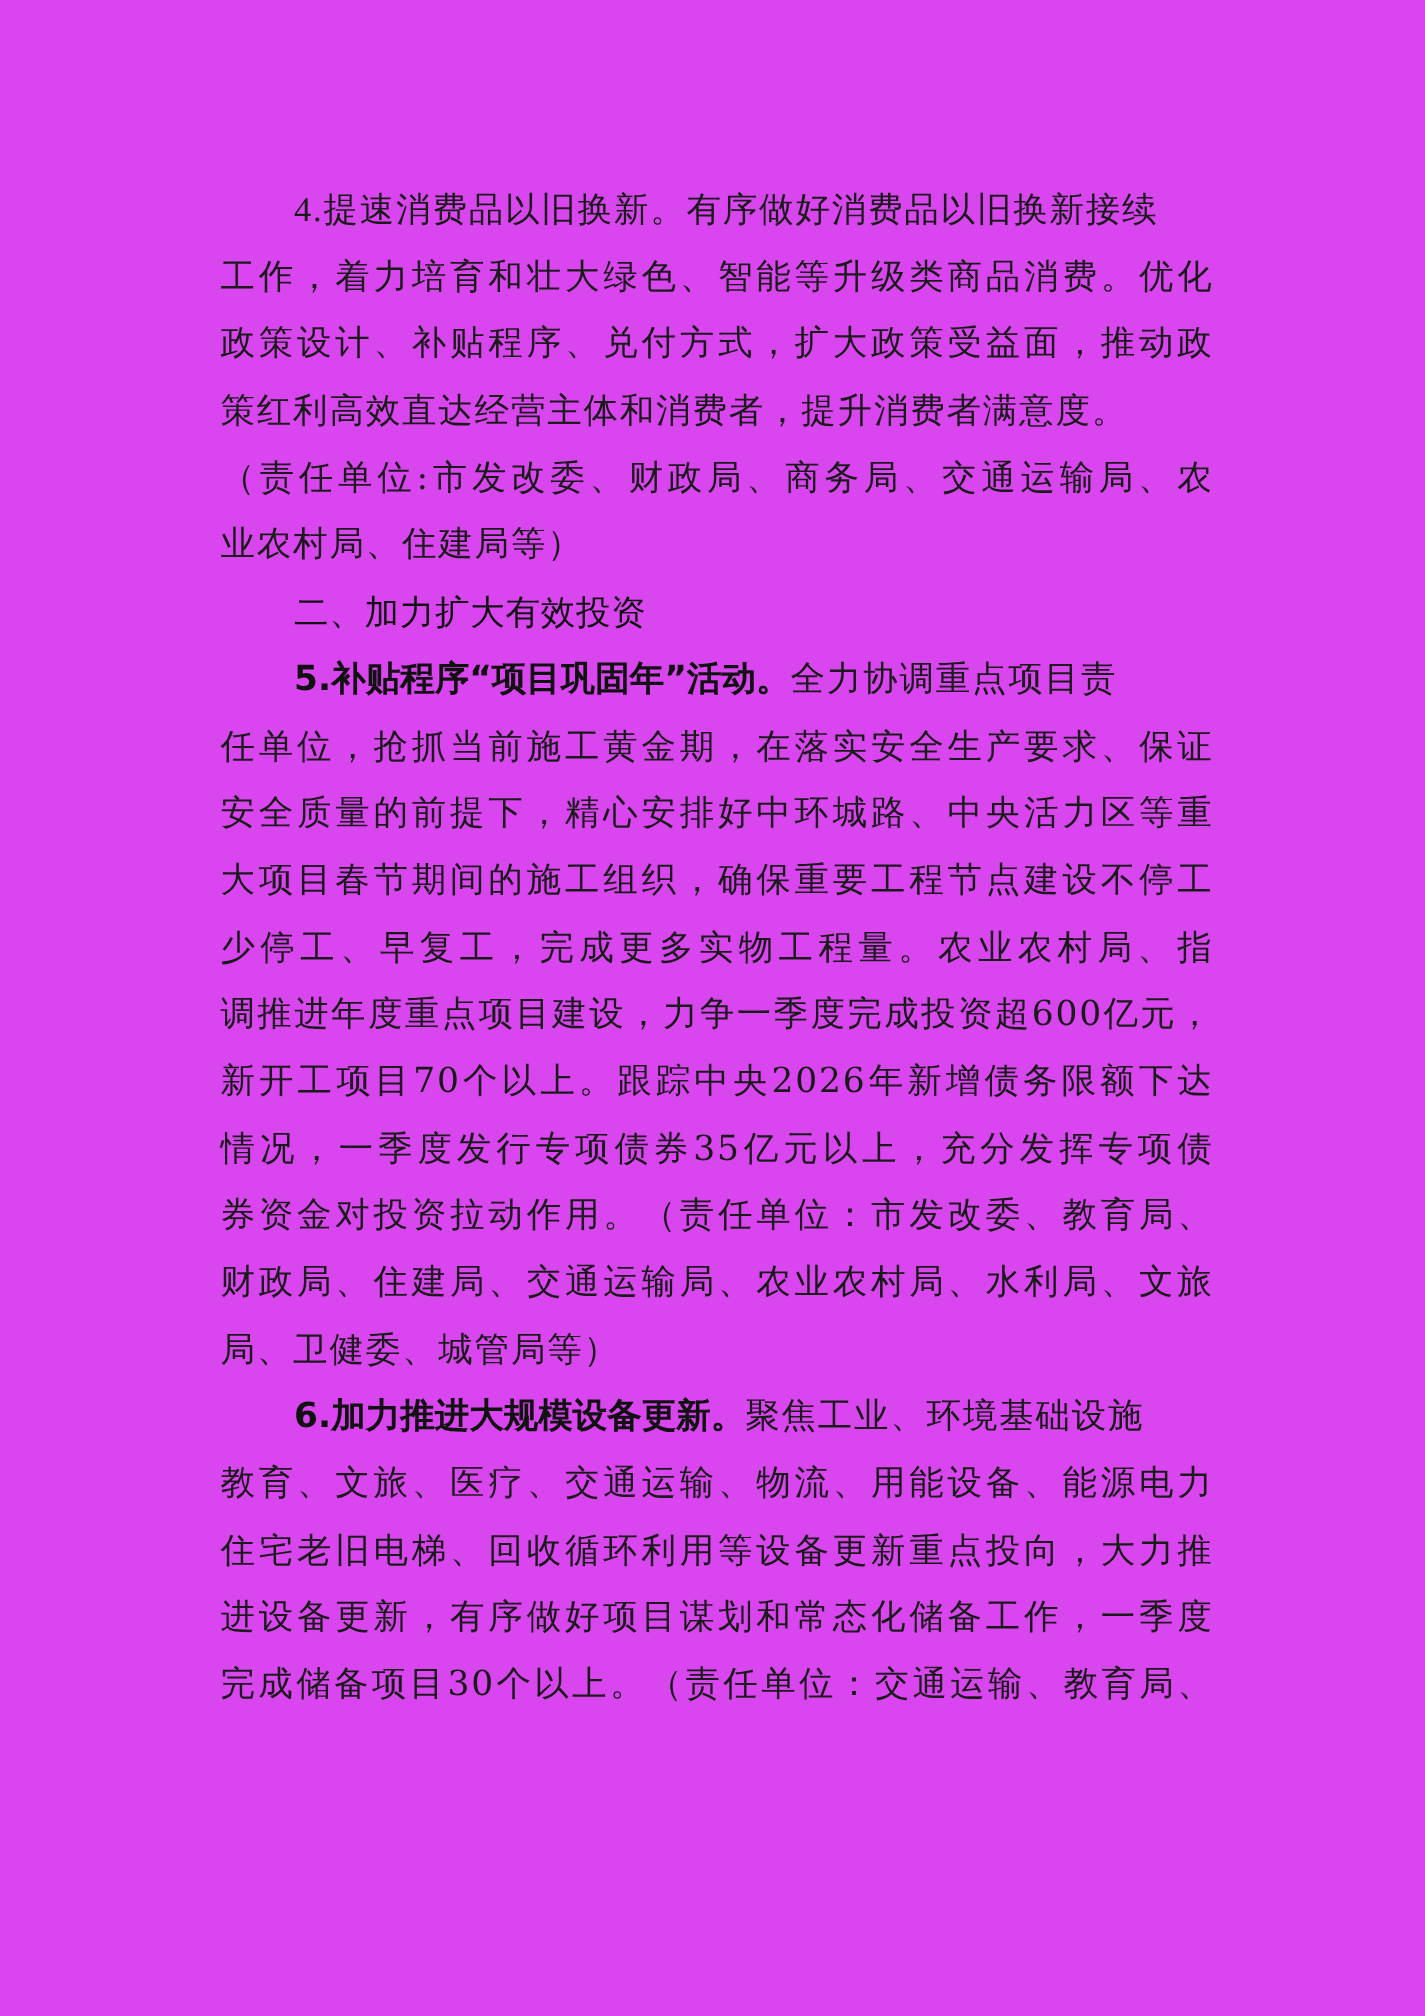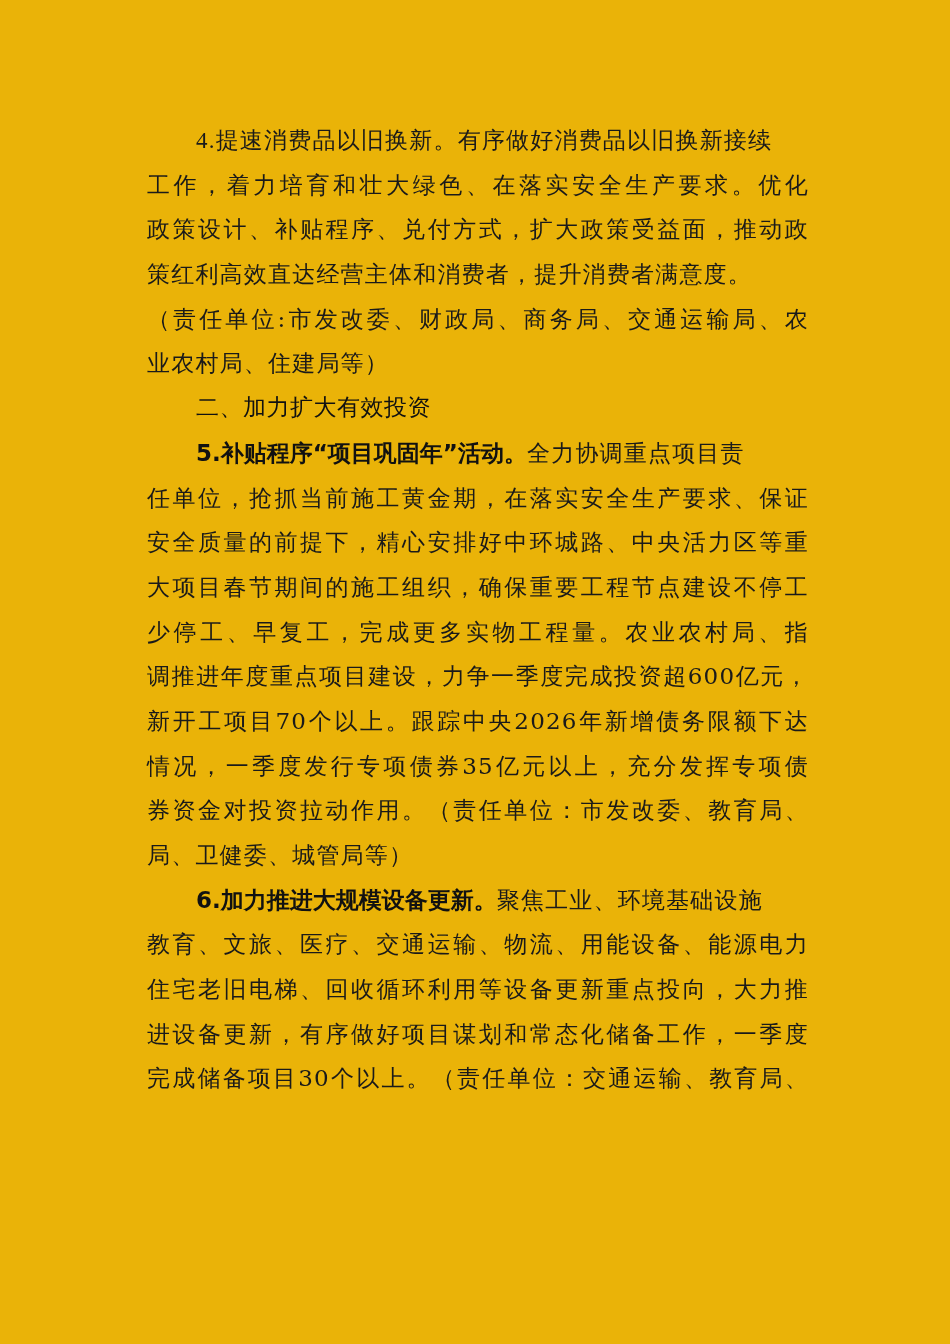--- a/index.html
+++ b/index.html
@@ -11,21 +11,21 @@
       width: 950px;
       height: 1344px;
       position: relative;
       overflow: hidden;
     }
     .page {
       position: absolute;
       left: 0; top: 0;
       width: 950px;
       height: 1344px;
-      background: #eab308;
+      background: #d946ef;
     }
     .content {
       position: absolute;
       left: 147px;
       top: 118px;
       width: 662px;
     }
     .line {
       height: 44.7px;
       line-height: 44.7px;
@@ -37,21 +37,21 @@
       text-align: justify;
       text-align-last: justify;
     }
     .line.last {
       text-align-last: left;
     }
     .line.indent {
       padding-left: 49px;
     }
     .heading {
-      font-family: Liberation Serif, serif;
+      font-family: Liberation Sans, sans-serif;
       font-weight: normal;
       color: #111111;
       text-align-last: left;
       letter-spacing: 0.5px;
     }
     .bold {
       font-family: "DejaVu Sans", "Liberation Sans", sans-serif;
       font-weight: bold;
       color: #111111;
       letter-spacing: 0px;
@@ -63,41 +63,42 @@
 </head>
 <body>
 
 <div class="page">
   <div class="content">
 
     <div>
       <div class="line indent" style="text-align-last:left;">
         <span class="num">4.</span><span>提速消费品以旧换新。</span><span>有序做好消费品以旧换新接续</span>
       </div>
-      <div class="line">工作，着力培育和壮大绿色、在落实安全生产要求。优化</div>
+      <div class="line">工作，着力培育和壮大绿色、智能等升级类商品消费。优化</div>
       <div class="line">政策设计、补贴程序、兑付方式，扩大政策受益面，推动政</div>
       <div class="line last">策红利高效直达经营主体和消费者，提升消费者满意度。</div>
       <div class="line">（责任单位:市发改委、财政局、商务局、交通运输局、农</div>
       <div class="line last">业农村局、住建局等）</div>
     </div>
 
     <div class="line indent heading">二、加力扩大有效投资</div>
 
     <div>
       <div class="line indent" style="text-align-last:left;">
         <span class="bold">5.</span><span class="bold">补贴程序“项目巩固年”活动。</span><span>全力协调重点项目责</span>
       </div>
       <div class="line">任单位，抢抓当前施工黄金期，在落实安全生产要求、保证</div>
       <div class="line">安全质量的前提下，精心安排好中环城路、中央活力区等重</div>
       <div class="line">大项目春节期间的施工组织，确保重要工程节点建设不停工</div>
       <div class="line">少停工、早复工，完成更多实物工程量。农业农村局、指</div>
       <div class="line">调推进年度重点项目建设，力争一季度完成投资超600亿元，</div>
       <div class="line">新开工项目70个以上。跟踪中央2026年新增债务限额下达</div>
       <div class="line">情况，一季度发行专项债券35亿元以上，充分发挥专项债</div>
       <div class="line">券资金对投资拉动作用。（责任单位：市发改委、教育局、</div>
+      <div class="line">财政局、住建局、交通运输局、农业农村局、水利局、文旅</div>
       <div class="line last">局、卫健委、城管局等）</div>
     </div>
 
     <div>
       <div class="line indent" style="text-align-last:left;">
         <span class="bold">6.</span><span class="bold">加力推进大规模设备更新。</span><span>聚焦工业、环境基础设施</span>
       </div>
       <div class="line">教育、文旅、医疗、交通运输、物流、用能设备、能源电力</div>
       <div class="line">住宅老旧电梯、回收循环利用等设备更新重点投向，大力推</div>
       <div class="line">进设备更新，有序做好项目谋划和常态化储备工作，一季度</div>

